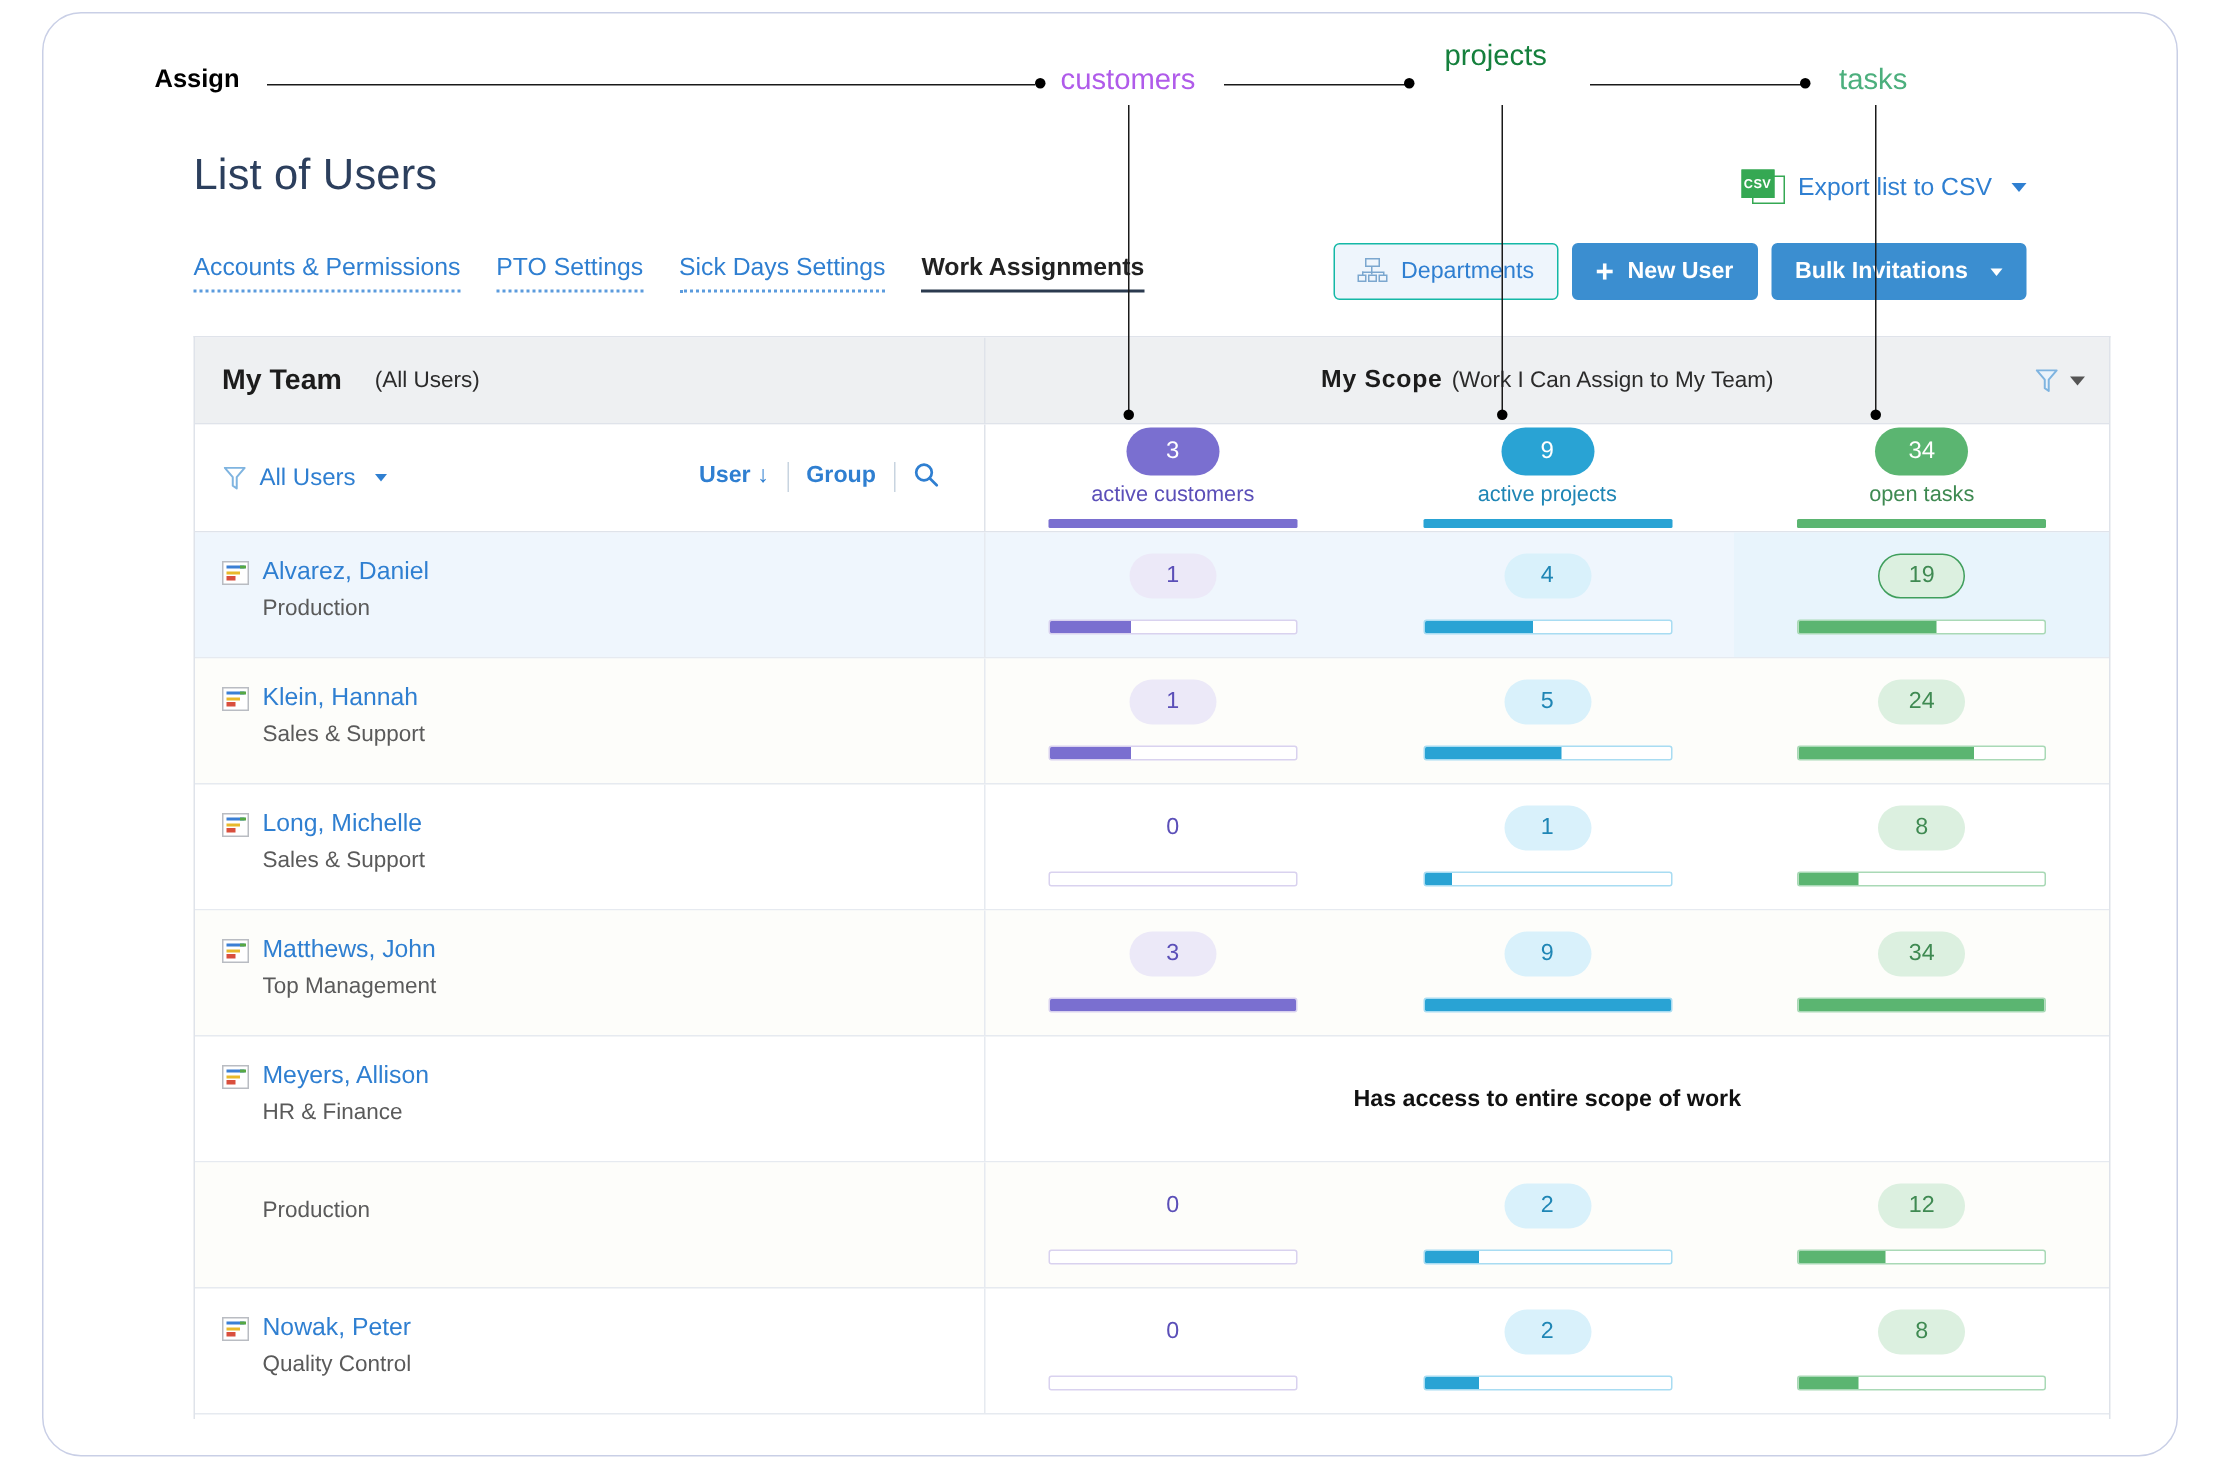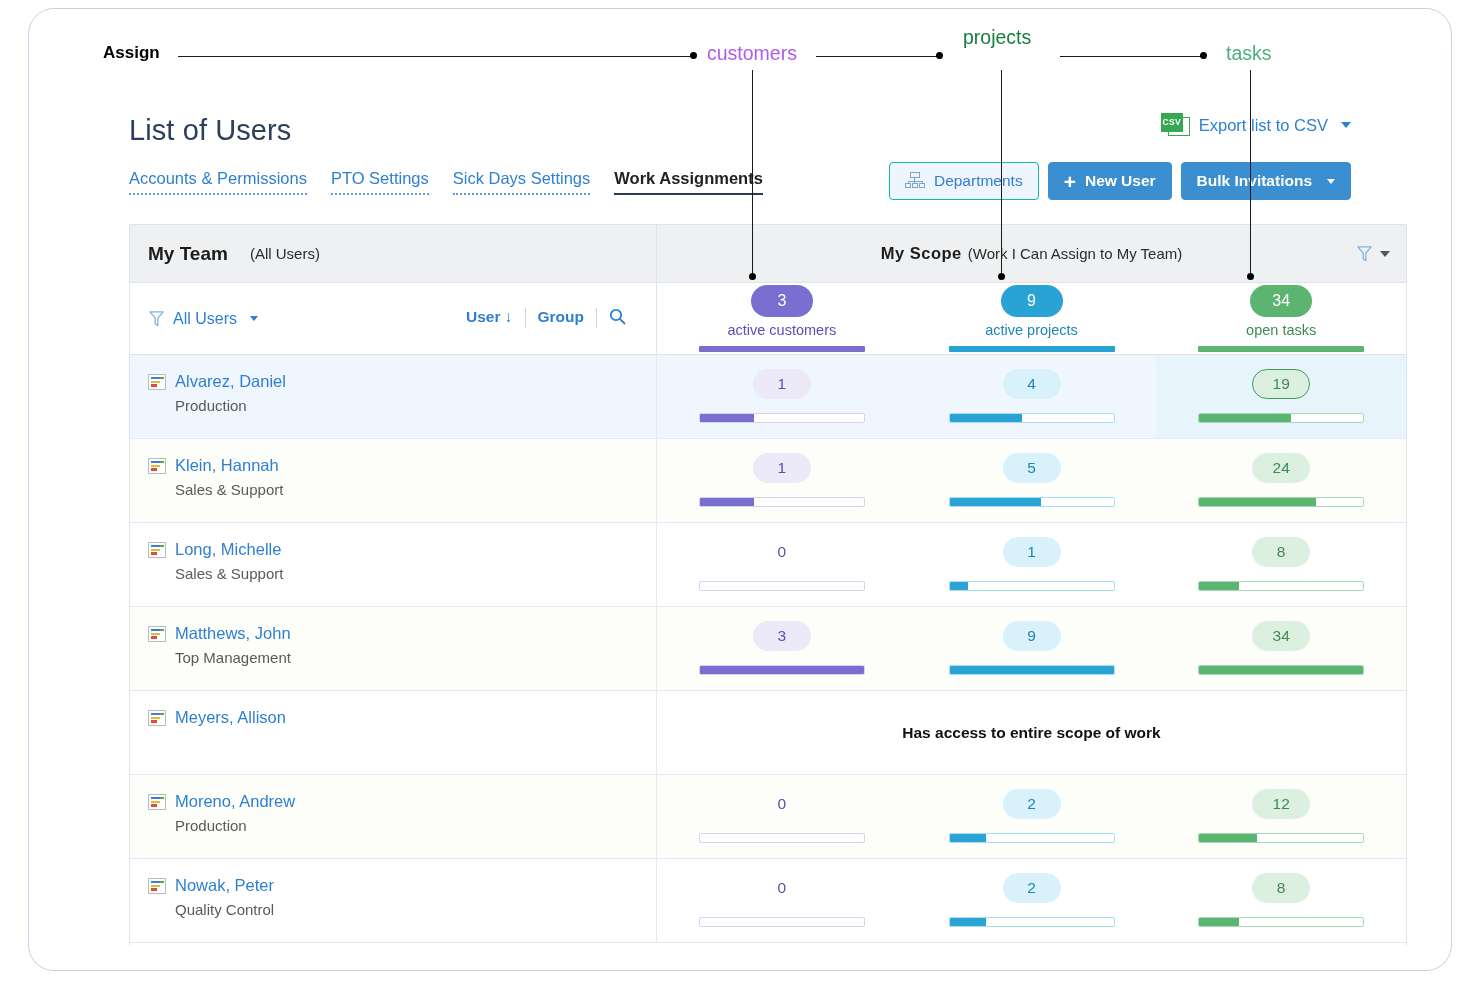--- a/index.html
+++ b/index.html
@@ -29,21 +29,21 @@
   .annot-assign { left: 103px; top: 43px; font-weight: bold; color: #000; font-size: 17px; }
   .annot-customers { left: 707px; top: 42px; color: #b05bea; }
   .annot-projects  { left: 963px; top: 26px; color: #15803d; }
   .annot-tasks     { left: 1226px; top: 42px; color: #4caf7d; }
   .hline { position: absolute; height: 0; border-top: 1.6px solid #1a1a1a; }
   .vline { position: absolute; width: 0; border-left: 1.6px solid #1a1a1a; }
   .dot { position: absolute; width: 7px; height: 7px; border-radius: 50%; background: #000; }
 
   
   .page-title {
-    position: absolute; left: 100px; top: 105px;
+    position: absolute; left: 100px; top: 92px;
     font-size: 29px; color: #2c3f5d; font-weight: normal;
     letter-spacing: .1px;
   }
   .tabs { position: absolute; left: 100px; top: 160px; display: flex; align-items: flex-end; gap: 24px; }
   .tab {
     font-size: 16.5px; color: #2f7fd1; cursor: pointer;
     padding-bottom: 5px;
     border-bottom: 2px dotted #5b9bdd;
     line-height: 1.15;
   }
@@ -391,36 +391,28 @@
           <div class="row-left">
             <div class="uname">
               <span class="uicon">
                 <i style="top:2.5px;width:12px;background:#3b7fd4"></i>
                 <i style="top:6.2px;width:9px;background:#e8b92c"></i>
                 <i style="top:9.9px;width:6px;background:#d94f3d"></i>
                 <i style="top:2.5px;left:11px;width:4px;background:#57a843"></i>
               </span>
               <span class="uname-txt">Meyers, Allison</span>
             </div>
+            <div class="udept">HR &amp; Finance</div>
           </div>
           <div class="row-right">
             <div class="full-note">Has access to entire scope of work</div>
           </div>
         </div>
         <div class="row alt">
           <div class="row-left">
-            <div class="uname">
-              <span class="uicon">
-                <i style="top:2.5px;width:12px;background:#3b7fd4"></i>
-                <i style="top:6.2px;width:9px;background:#e8b92c"></i>
-                <i style="top:9.9px;width:6px;background:#d94f3d"></i>
-                <i style="top:2.5px;left:11px;width:4px;background:#57a843"></i>
-              </span>
-              <span class="uname-txt">Moreno, Andrew</span>
-            </div>
             <div class="udept">Production</div>
           </div>
           <div class="row-right">
             <div class="cell">
               <div class="pill zero" style="color:#5b4fb8">0</div>
               <div class="bar-track" style="border-color:#d9d2ef;background:#fff">
                 <div class="bar-fill" style="width:0%;background:#7a6fd0"></div>
               </div>
             </div>
             <div class="cell">

